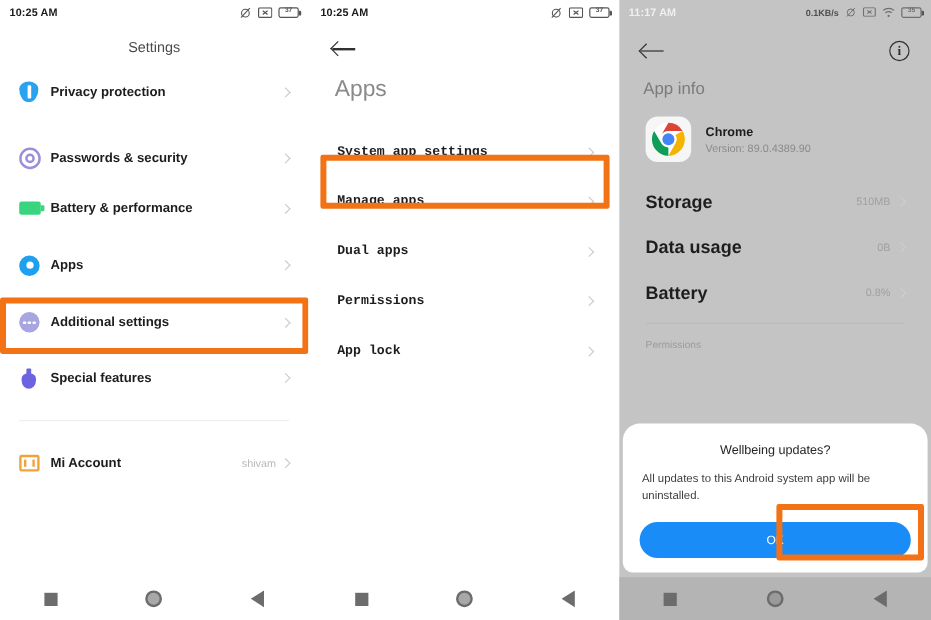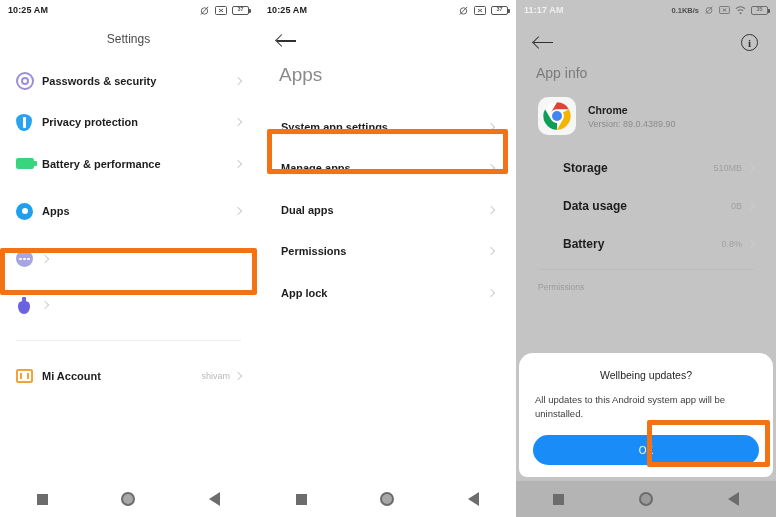--- a/index.html
+++ b/index.html
@@ -63,21 +63,21 @@
   .row .ico { width: 26px; display: flex; align-items: center; }
   .row .label { font-size: 11px; color: #1d1d1d; font-weight: bold; flex: 1; }
   .row .value { font-size: 9px; color: #b9b9b9; margin-right: 5px; }
   .chev {
     width: 6px; height: 6px; border-right: 1.4px solid #cdcdcd;
     border-top: 1.4px solid #cdcdcd; transform: rotate(45deg);
   }
   .divider { height: 1px; background: #eeeeee; margin: 9px 16px; }
 
   
-  .p2row { height: 41.5px; display: flex; align-items: center; padding: 0 22px; }
+  .p2row { height: 41.5px; display: flex; align-items: center; padding: 0 22px; font-family: Liberation Mono, monospace; }
   .p2row .label { flex: 1; font-size: 11px; color: #1d1d1d; font-weight: bold; }
 
   
   .hl {
     position: absolute; border: 5px solid #f47216; background: transparent;
     pointer-events: none; border-radius: 2px;
   }
   .hl-apps   { left: 0px;   top: 248px; width: 257px; height: 47px; }
   .hl-manage { left: 8px;   top: 129px; width: 241px; height: 45px; }
   .hl-ok     { left: 131px; top: 420px; width: 123px; height: 47px; }
@@ -129,21 +129,21 @@
   .p3-statusbar .status-time { color: #f0f0f0; }
   .p3-title { font-size: 14px; color: #7b7b7b; padding: 14px 20px 6px; }
   .app-head { display: flex; align-items: center; padding: 10px 22px 4px; gap: 12px; }
   .chrome-icon {
     width: 38px; height: 38px; border-radius: 10px; background: #f6f6f6;
     display: flex; align-items: center; justify-content: center;
   }
   .app-name { font-size: 10.5px; font-weight: bold; color: #1d1d1d; }
   .app-ver { font-size: 9px; color: #8b8b8b; margin-top: 3px; }
   .p3row { height: 38px; display: flex; align-items: center; padding: 0 22px; }
-  .p3row .label { flex: 1; font-size: 12px; font-weight: bold; color: #1d1d1d; margin-left: 25px; }
+  .p3row .label { flex: 1; font-size: 15px; font-weight: bold; color: #1d1d1d; }
   .p3row .value { font-size: 9px; color: #a0a0a0; margin-right: 6px; }
   .p3-divider { height: 1px; background: #bcbcbc; margin: 6px 22px; }
   .p3-perm { font-size: 8.5px; color: #9b9b9b; padding: 6px 22px; }
 
   .dialog {
     position: absolute; left: 3px; right: 3px; bottom: 40px;
     background: #ffffff; border-radius: 14px 14px 8px 8px; padding: 16px 14px 12px;
   }
   .dlg-title { text-align: center; font-size: 10.5px; color: #252525; margin-bottom: 12px; }
   .dlg-body { font-size: 9.5px; color: #3d3d3d; line-height: 1.45; margin-bottom: 14px; padding: 0 2px; }
@@ -178,35 +178,35 @@
           <span>37</span>
         </div>
       </div>
     </div>
 
     <div class="title-center">Settings</div>
 
     <div class="list">
 
 
+      <div class="row">
+        <div class="ico">
+          <div class="ic-shield"></div>
+        </div>
+        <div class="label">Privacy protection</div>
+        <div class="chev"></div>
+      </div>
+
       <div class="row" style="margin-top:14px">
         <div class="ico">
           <div class="ic-finger">
               <i></i>
             </div>
         </div>
         <div class="label">Passwords &amp; security</div>
-        <div class="chev"></div>
-      </div>
-
-      <div class="row">
-        <div class="ico">
-          <div class="ic-shield"></div>
-        </div>
-        <div class="label">Privacy protection</div>
         <div class="chev"></div>
       </div>
 
       <div class="row">
         <div class="ico">
           <div class="ic-batt"></div>
         </div>
         <div class="label">Battery &amp; performance</div>
         <div class="chev"></div>
       </div>
@@ -220,31 +220,33 @@
       </div>
 
       <div class="row" style="margin-top:6px">
         <div class="ico">
           <div class="ic-dots">
               <i></i>
               <i></i>
               <i></i>
             </div>
         </div>
+        <div class="label">Additional settings</div>
         <div class="chev"></div>
       </div>
 
 
       <div class="row" style="margin-top:5px">
         <div class="ico">
           <div class="ic-flask">
               <div class="neck"></div>
               <div class="body"></div>
             </div>
         </div>
+        <div class="label">Special features</div>
         <div class="chev"></div>
       </div>
 
       <div class="divider" style="margin-top:14px"></div>
 
       <div class="row" style="margin-top:14px">
         <div class="ico">
           <div class="ic-mi"></div>
         </div>
         <div class="label">Mi Account</div>

